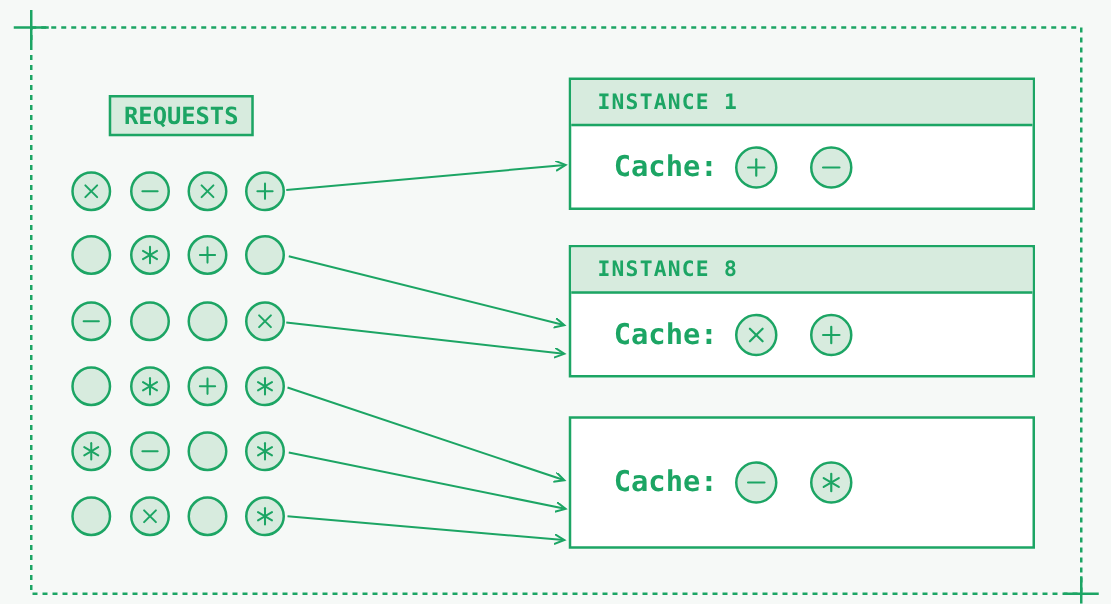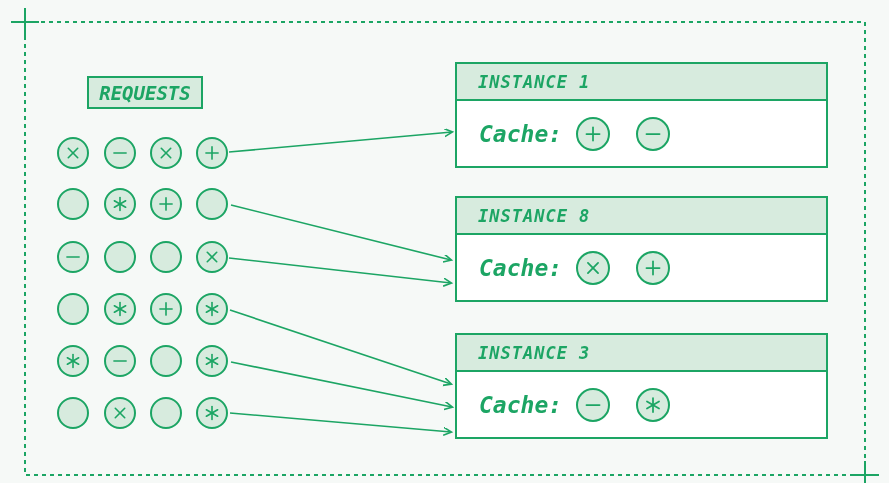--- a/index.html
+++ b/index.html
@@ -8,21 +8,20 @@
     --bg:#f6f9f7;
     --white:#ffffff;
   }
   html,body{margin:0;padding:0;background:var(--bg);}
   #canvas{
     position:relative;
     width:889px;height:483px;
     background:var(--bg);
     font-family:"DejaVu Sans Mono","Liberation Mono",monospace;
     overflow:hidden;
-    font-style:italic;
   }
   #overlay{position:absolute;left:0;top:0;width:889px;height:483px;pointer-events:none;}
   .requests-label{
     position:absolute;left:87px;top:76px;width:116px;height:33px;
     box-sizing:border-box;border:2px solid var(--green);background:var(--fill);
     color:var(--green);font-size:19px;font-weight:bold;
     display:flex;align-items:center;justify-content:center;letter-spacing:0px;
   }
   .req-circle{
     position:absolute;width:32px;height:32px;box-sizing:border-box;
@@ -35,21 +34,21 @@
     border:2px solid var(--green);background:var(--white);
     display:flex;flex-direction:column;
   }
   .inst-header{
     height:37px;box-sizing:border-box;flex:none;
     background:var(--fill);border-bottom:2px solid var(--green);
     display:flex;align-items:center;padding-left:21px;
     color:var(--green);font-size:17px;font-weight:bold;letter-spacing:1px;
   }
   .inst-body{
-    flex:1;display:flex;align-items:center;padding-left:22px;
+    flex:1;display:flex;align-items:center;padding-left:22px;margin-left:12px;
   }
   .cache-label{color:var(--green);font-size:23px;font-weight:bold;}
   .cache-syms{display:flex;align-items:center;margin-left:14px;gap:26px;}
   .cache-circle{
     width:34px;height:34px;box-sizing:border-box;flex:none;
     border:2px solid var(--green);border-radius:50%;background:var(--fill);
     display:flex;align-items:center;justify-content:center;
   }
 </style>
 </head>
@@ -227,21 +226,20 @@
             <svg width="28" height="28" viewBox="-16 -16 32 32">
               <line x1="-7.5" y1="0" x2="7.5" y2="0" stroke="#1ca564" stroke-width="2" stroke-linecap="round"></line>
               <line x1="0" y1="-7.5" x2="0" y2="7.5" stroke="#1ca564" stroke-width="2" stroke-linecap="round"></line>
             </svg>
           </span>
         </span>
     </div>
   </div>
 
   <div class="instance" id="inst2" style="top: 333px;">
-    <div class="inst-header">INSTANCE 3</div>
     <div class="inst-body">
       <span class="cache-label">Cache:</span>
       <span class="cache-syms">
           <span class="cache-circle">
             <svg width="28" height="28" viewBox="-16 -16 32 32">
               <line x1="-7.5" y1="0" x2="7.5" y2="0" stroke="#1ca564" stroke-width="2" stroke-linecap="round"></line>
             </svg>
           </span>
           <span class="cache-circle">
             <svg width="28" height="28" viewBox="-16 -16 32 32">

